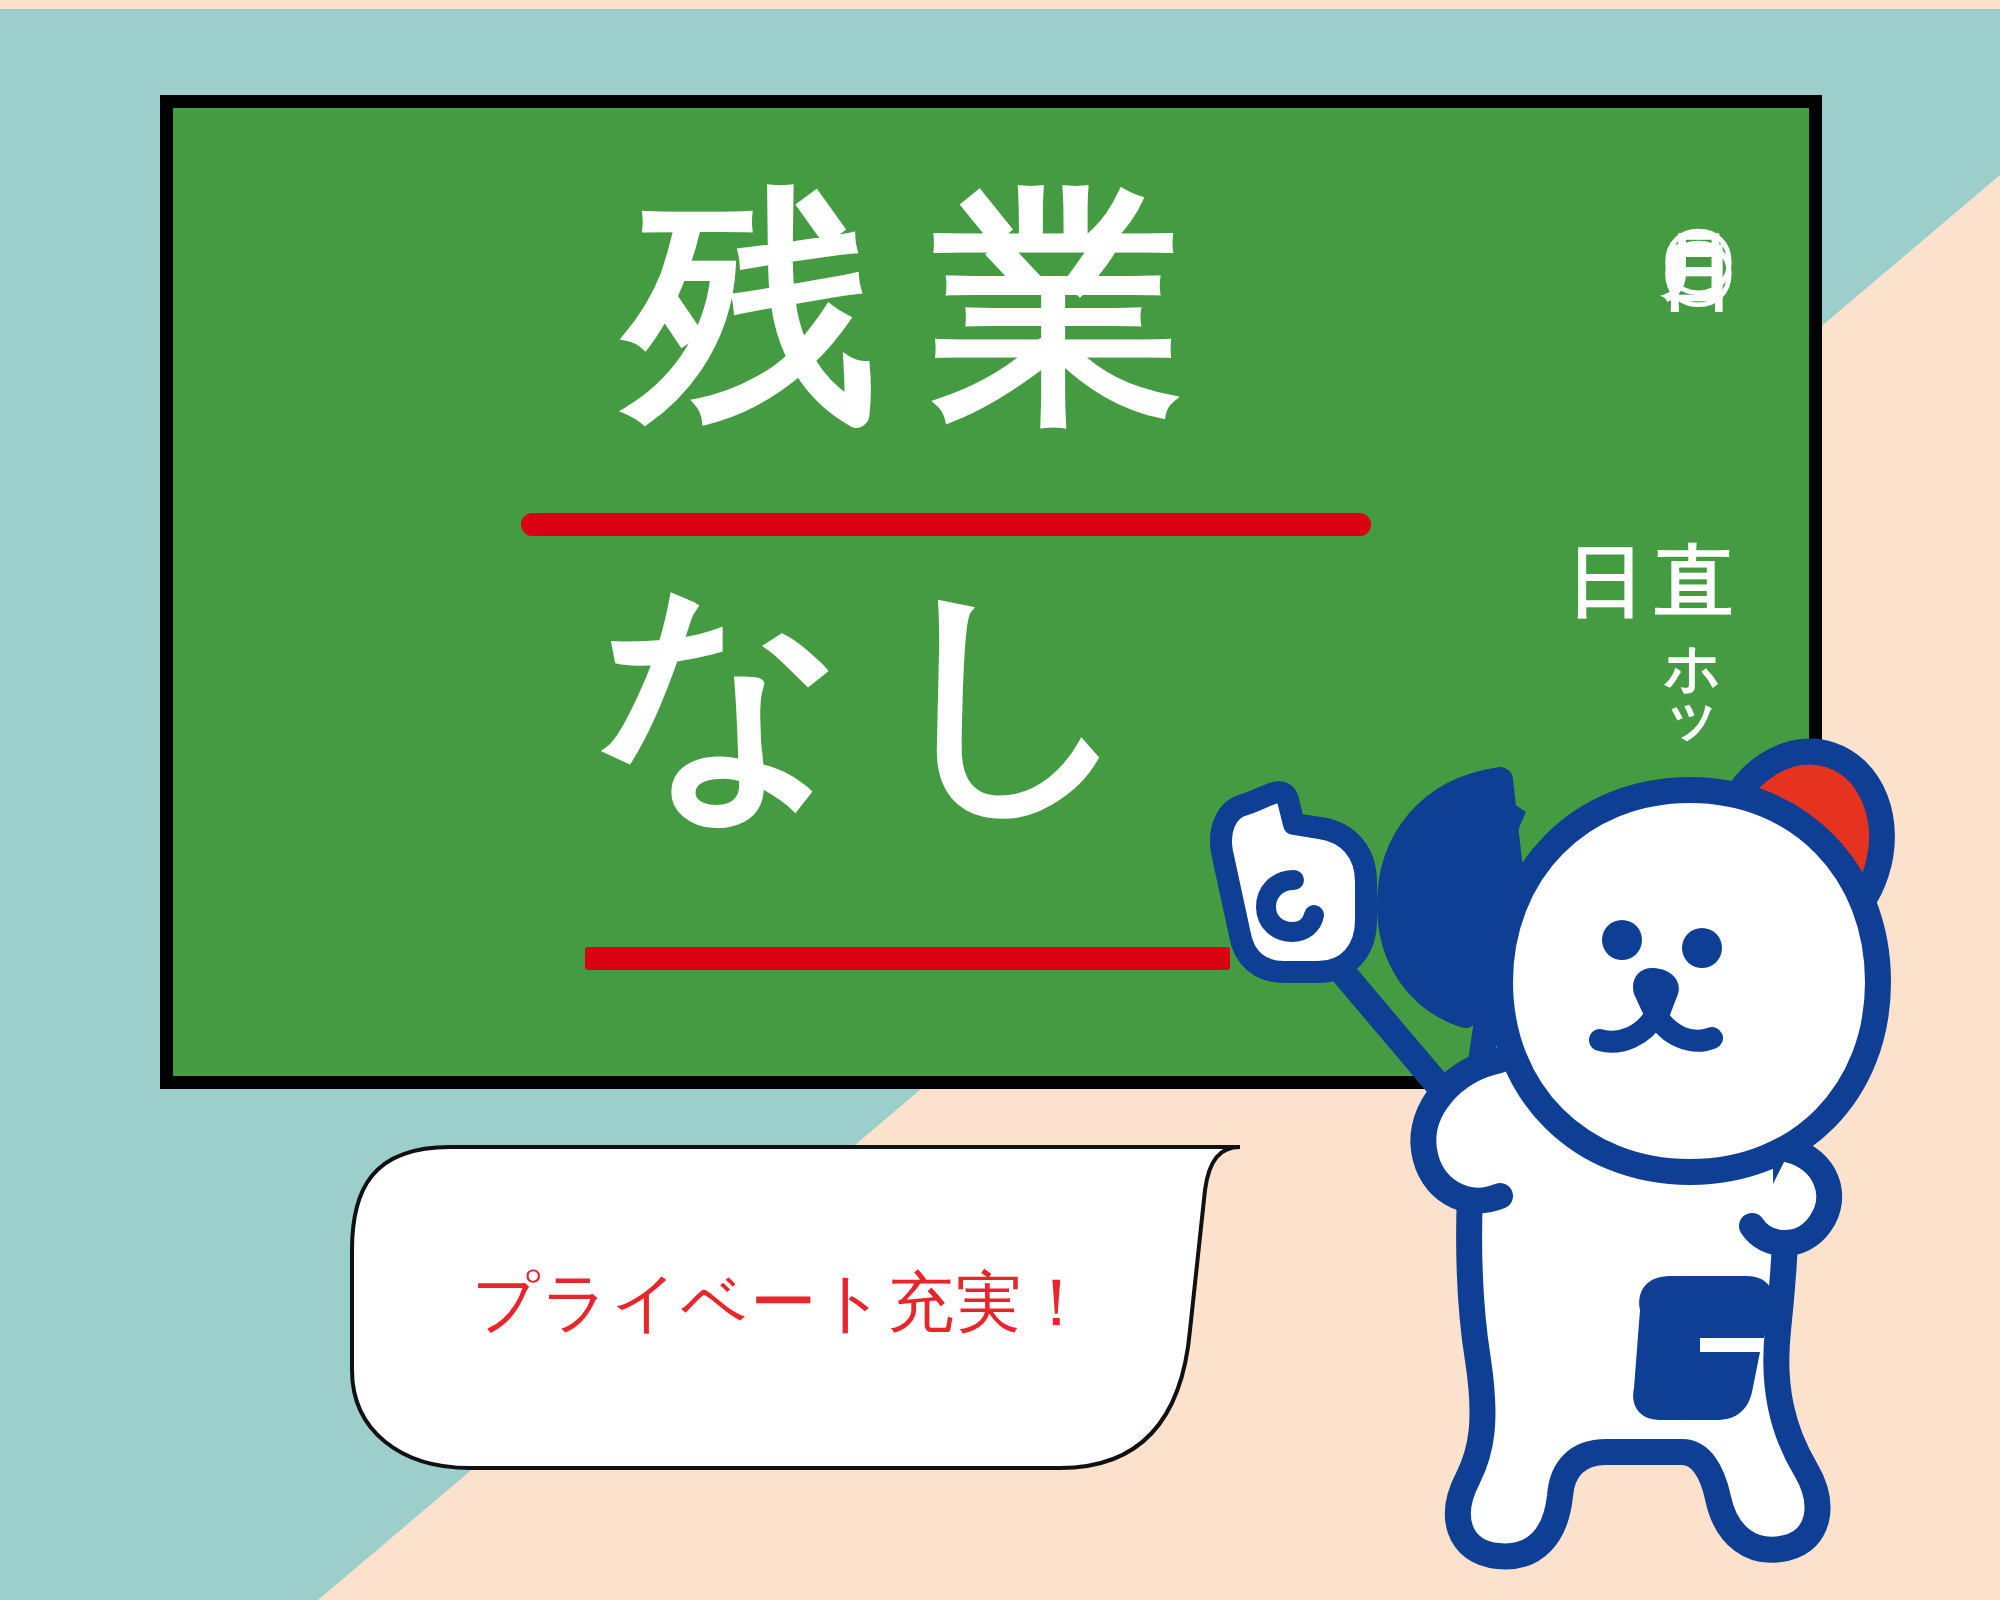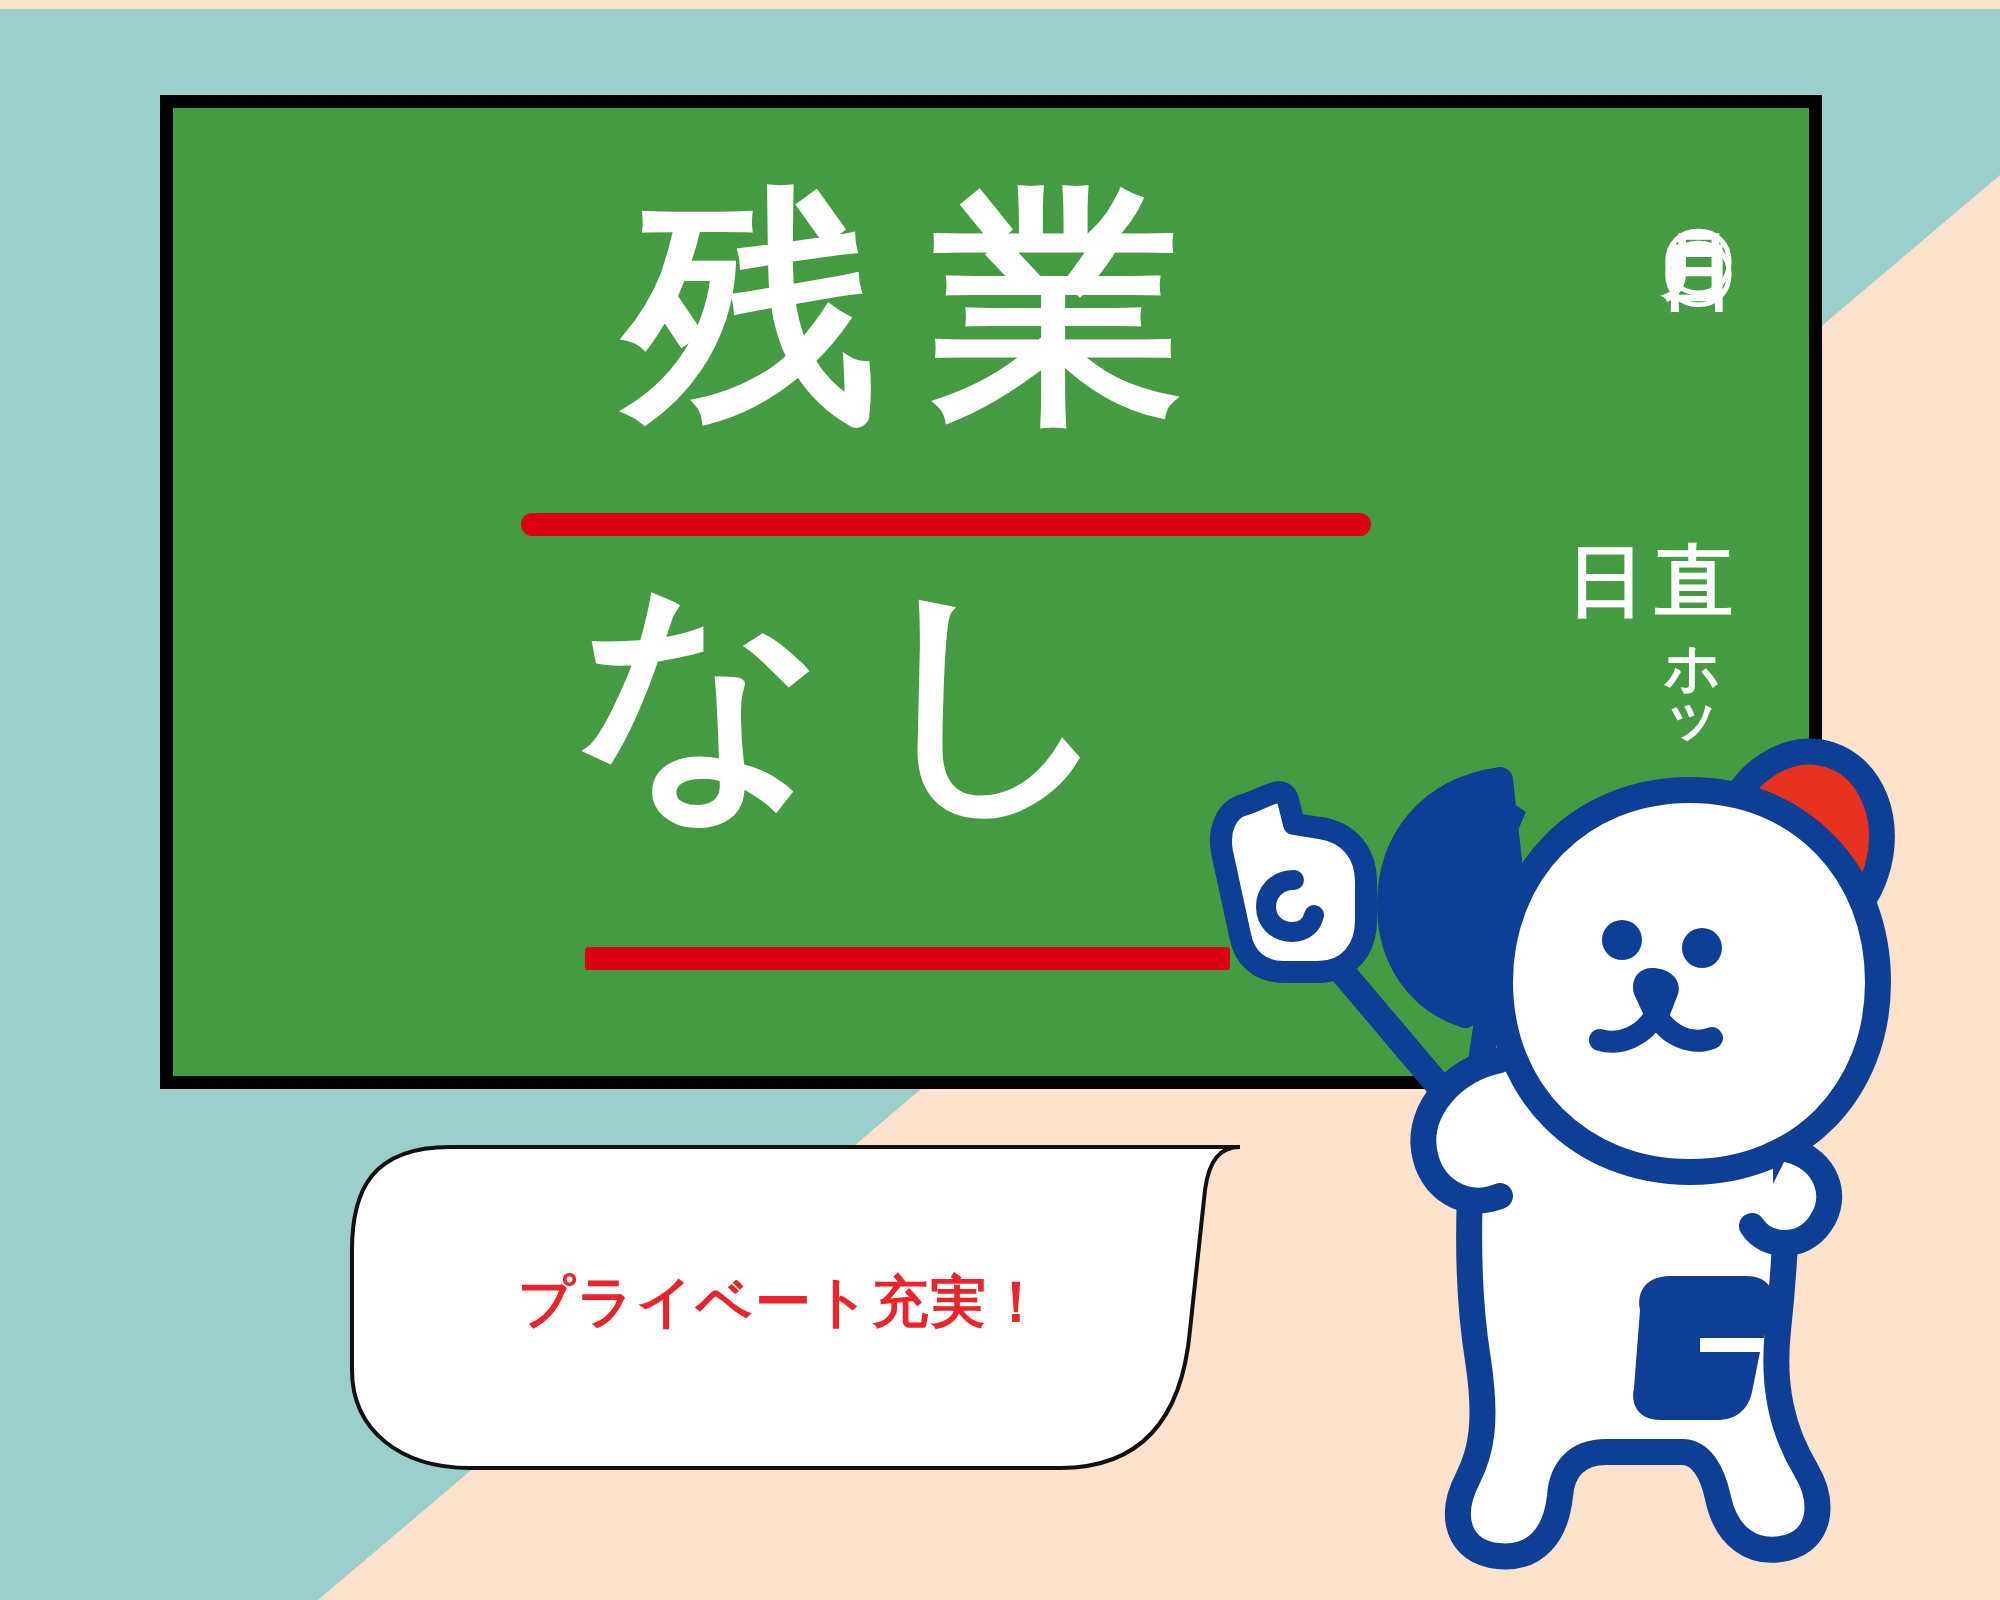--- a/index.html
+++ b/index.html
@@ -42,21 +42,21 @@
     text-align:center;
   }
   
   .board-sub{
     position:absolute;left:385px;top:465px;width:620px;
     color:#ffffff;
     font-size:245px;line-height:1;
     font-weight:bold;
     letter-spacing:40px;
     white-space:nowrap;
-    text-align:center;
+    text-align:right;
   }
 
   .underline{
     position:absolute;background:#d80012;height:23px;
   }
   #underline-1{left:348px;top:405px;width:850px;border-radius:12px;}
   #underline-2{left:412px;top:839px;width:645px;border-radius:3px;}
 
   
   .note-date{
@@ -88,21 +88,21 @@
     letter-spacing:4px;
     white-space:nowrap;
   }
 
   
   #bubble-wrap{position:absolute;left:352px;top:1148px;width:850px;height:310px;}
   #bubble-text{
     position:absolute;left:0;top:0;width:850px;height:310px;
     display:flex;align-items:center;justify-content:center;
     color:#e8252a;
-    font-size:56px;font-weight:bold;letter-spacing:2px;
+    font-size:66px;font-weight:normal;letter-spacing:2px;
     white-space:nowrap;
     padding-left:10px;box-sizing:border-box;
   }
 
   
   #char-layer{position:absolute;left:0;top:0;width:2000px;height:1600px;pointer-events:none;}
 </style>
 </head>
 <body>
 

